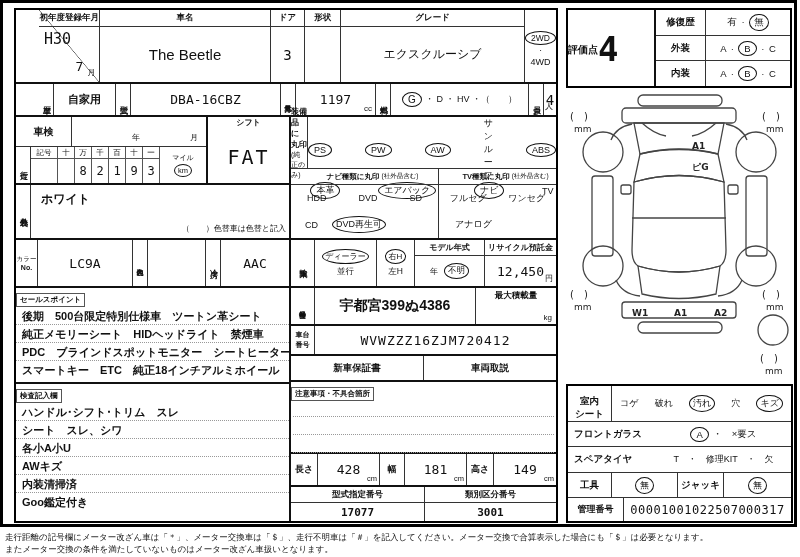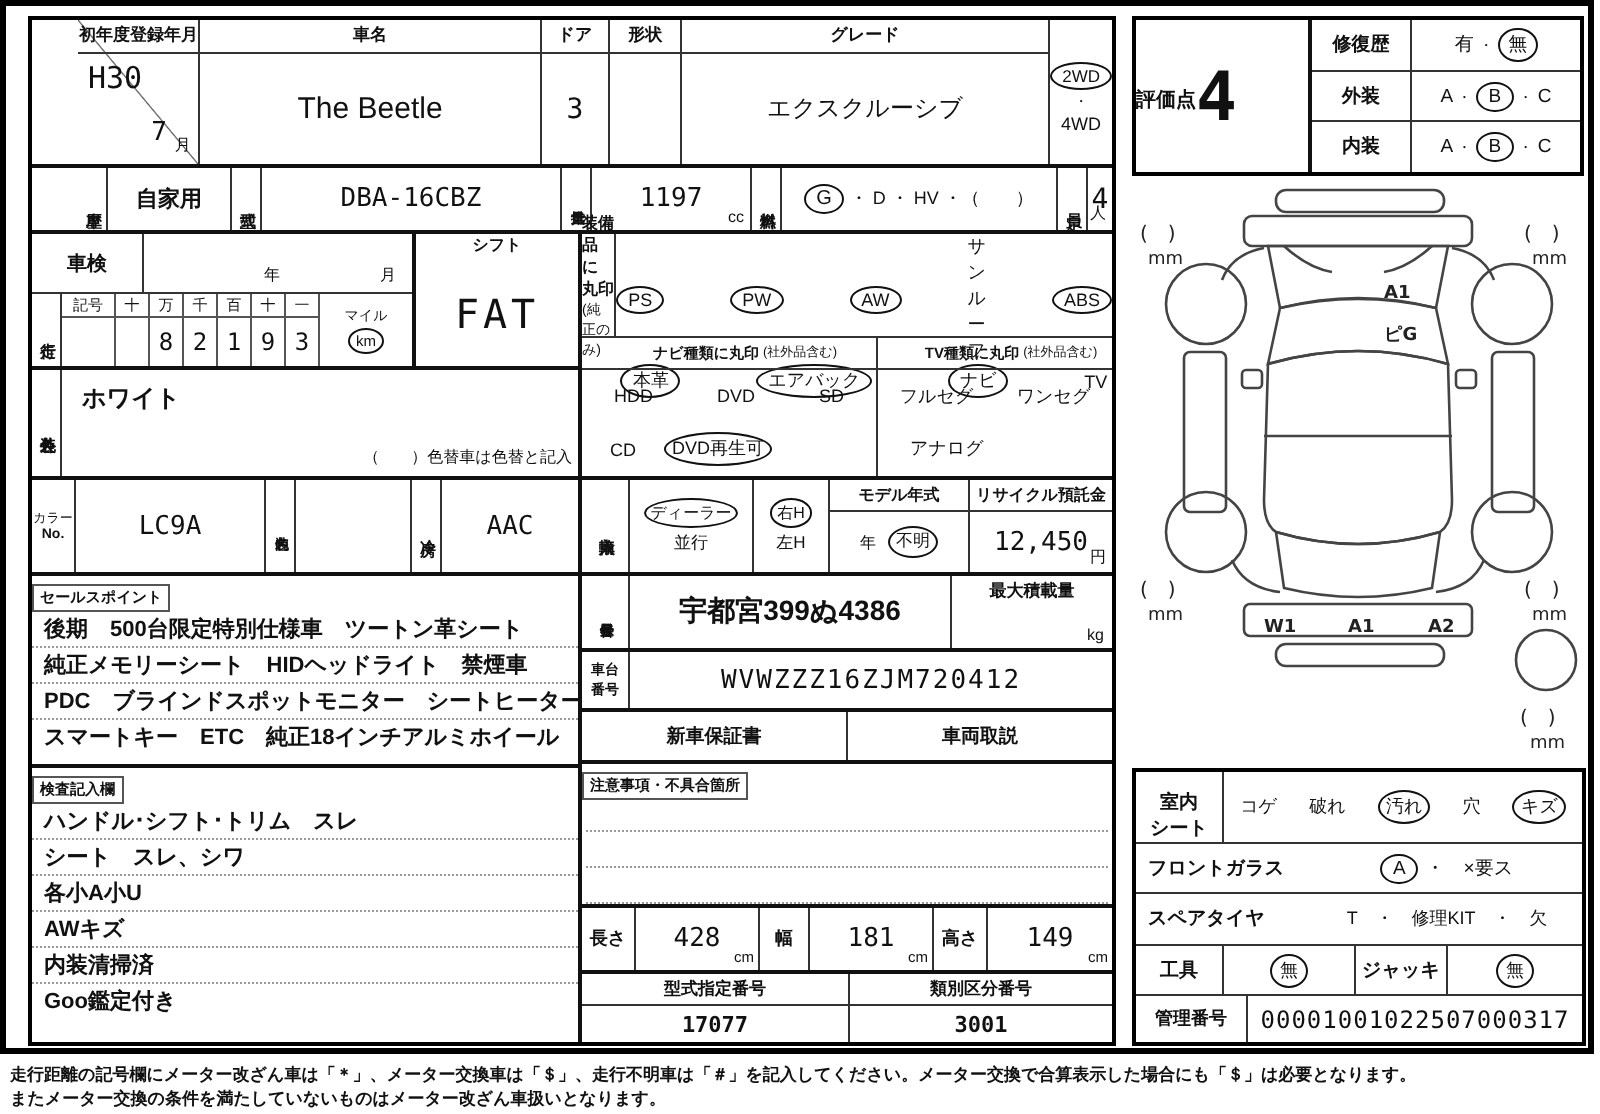--- a/index.html
+++ b/index.html
@@ -69,21 +69,21 @@
 
   .diagram{position:absolute;left:566px;top:90px;width:227px;height:294px;}
   .diagram svg{width:100%;height:100%;}
 
   
   .condbox{position:absolute;left:566px;top:384px;width:227px;height:139px;border:2px solid #000;display:flex;flex-direction:column;background:#fff;}
   .condRow{display:flex;align-items:center;border-bottom:1px solid #333;}
   .condRow:last-child{border-bottom:none;}
   .condLab{font-size:9.5px;font-weight:bold;display:flex;align-items:center;justify-content:center;align-self:stretch;border-right:1px solid #333;}
 
-  .footnote{position:absolute;left:5px;top:531px;width:788px;font-size:8.5px;line-height:1.45;color:#111;font-weight:bold;}
+  .footnote{position:absolute;left:5px;top:531px;width:788px;font-size:8.5px;line-height:1.45;color:#111;}
 </style>
 </head>
 <body>
 
 <div class="sheet">
   <div class="frame"></div>
 
   <div class="ltable">
 
     <div class="row rowA bB2">

